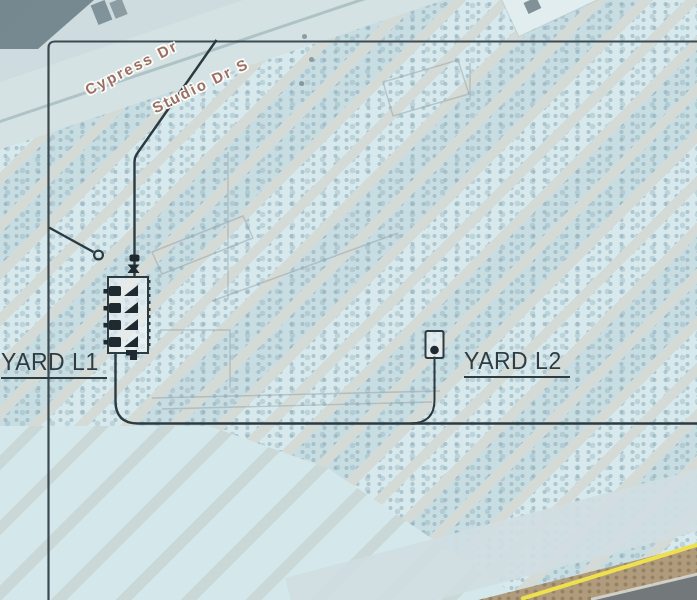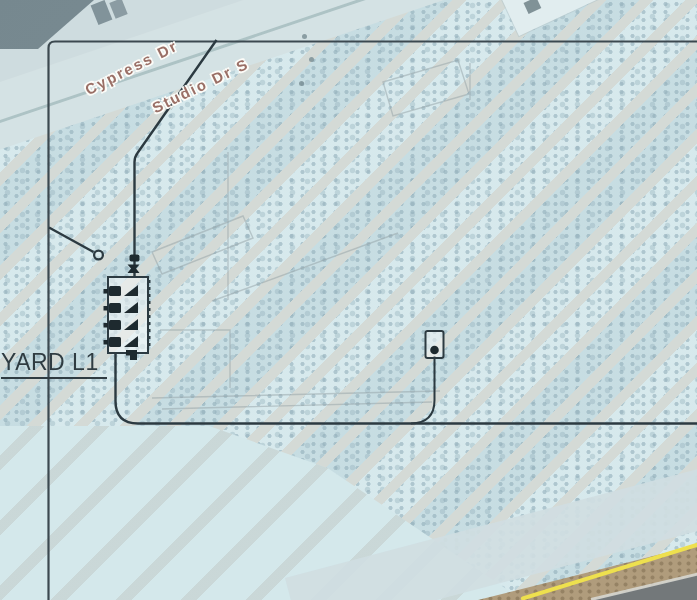--- a/index.html
+++ b/index.html
@@ -159,13 +159,14 @@
     <path class="f-line-thin" d="M 411 423.5 Q 434.5 423 434.5 400 L 434.5 356"></path>
     <g>
       <rect class="sym-box" x="425.5" y="331" width="18" height="27" rx="2"></rect>
       <circle class="sym" cx="434.5" cy="350" r="4.3"></circle>
     </g>
   </svg>
 
   <div class="street-label" id="street-label-cypress">Cypress Dr</div>
   <div class="street-label" id="street-label-studio">Studio Dr S</div>
   <div class="yard-label" id="yard-l1-label">YARD L1</div>
+  <div class="yard-label" id="yard-l2-label">YARD L2</div>
 </div>
 
 </body></html>

